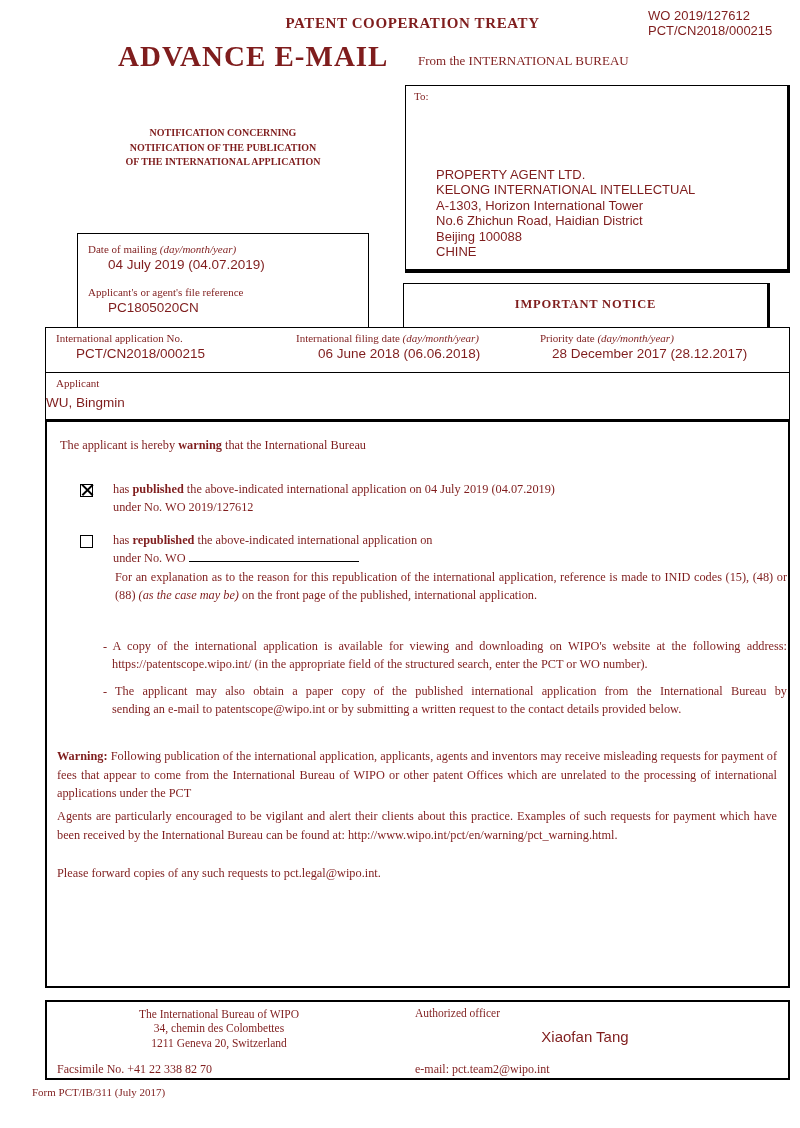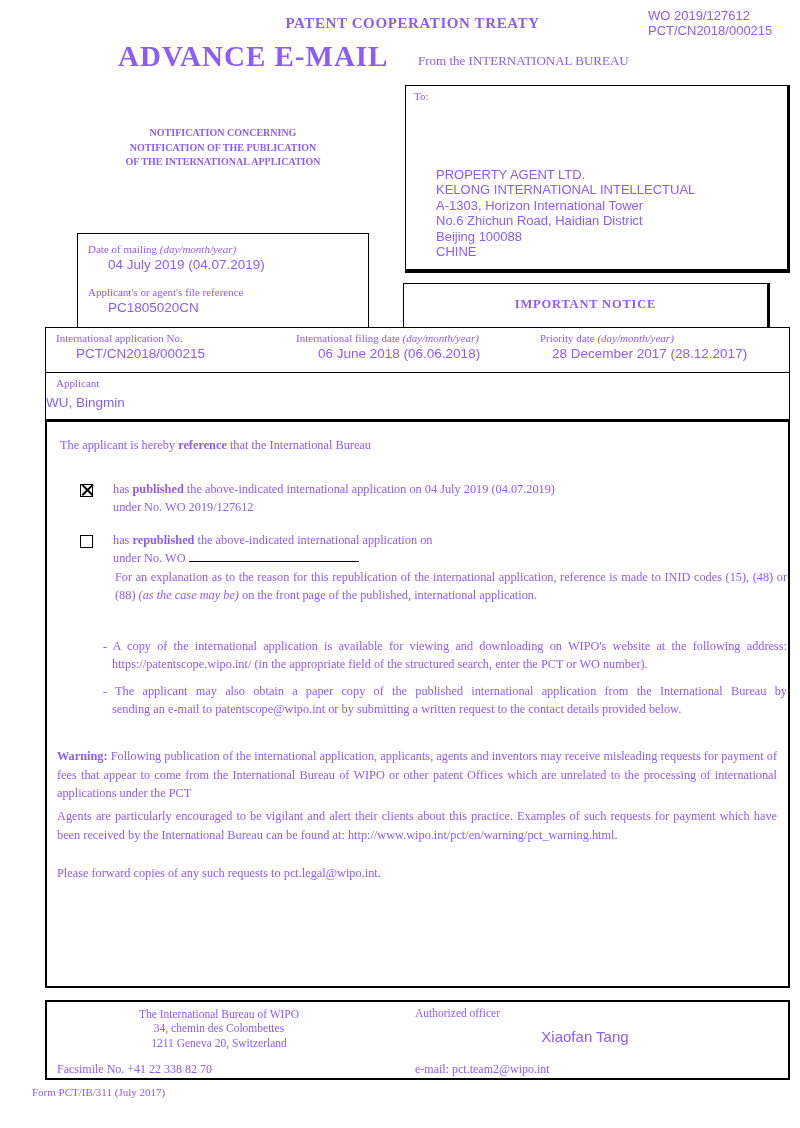--- a/index.html
+++ b/index.html
@@ -1,16 +1,16 @@
 <!DOCTYPE html>
 <html><head>
 <meta charset="utf-8">
 <style>
   html,body{margin:0;padding:0;background:#fff;}
-  .page{position:relative;width:800px;height:1128px;background:#ffffff;color:#8b5cf6;overflow:hidden;}
+  .page{position:relative;width:800px;height:1128px;background:#ffffff;color:#7f1d1d;overflow:hidden;}
   .serif{font-family:"Liberation Serif",serif;}
   .sans{font-family:"Liberation Sans",sans-serif;}
   .b{font-weight:bold;}
   .i{font-style:italic;}
   .abs{position:absolute;}
   .lbl{font-size:11px;font-family:"Liberation Serif",serif;white-space:nowrap;}
   .val{font-size:13.5px;font-family:"Liberation Sans",sans-serif;white-space:nowrap;}
   .body-text{font-size:12.3px;line-height:18px;font-family:"Liberation Serif",serif;}
   .just{text-align:justify;}
   .dash-l1{text-align:justify;text-align-last:justify;}
@@ -78,21 +78,21 @@
       <div class="abs val" style="left:506px;top:18px;">28 December 2017 (28.12.2017)</div>
     </div>
     <div style="position:relative;height:45px;">
       <div class="abs lbl" style="left:10px;top:4px;">Applicant</div>
       <div class="abs val" style="left:0;top:22px;width:690px;text-align:left;">WU, Bingmin</div>
     </div>
   </div>
 
   <div class="box" style="left:45px;top:420px;width:745px;height:568px;border:2px solid #000;">
 
-    <div class="abs body-text" style="left:13px;top:14px;"><span>The applicant is hereby </span><b>reference</b><span> that the International Bureau</span></div>
+    <div class="abs body-text" style="left:13px;top:14px;"><span>The applicant is hereby </span><b>warning</b><span> that the International Bureau</span></div>
 
     <span class="checkbox checked" style="left:33px;top:62px;"></span>
     <div class="abs body-text" style="left:66px;top:58px;">
       <div><span>has </span><b>published</b><span> the above-indicated international application on 04 July 2019 (04.07.2019)</span></div>
       <div>under No. WO 2019/127612</div>
     </div>
 
     <span class="checkbox" style="left:33px;top:113px;"></span>
     <div class="abs body-text" style="left:66px;top:109px;">
       <div><span>has </span><b>republished</b><span> the above-indicated international application on</span></div>

